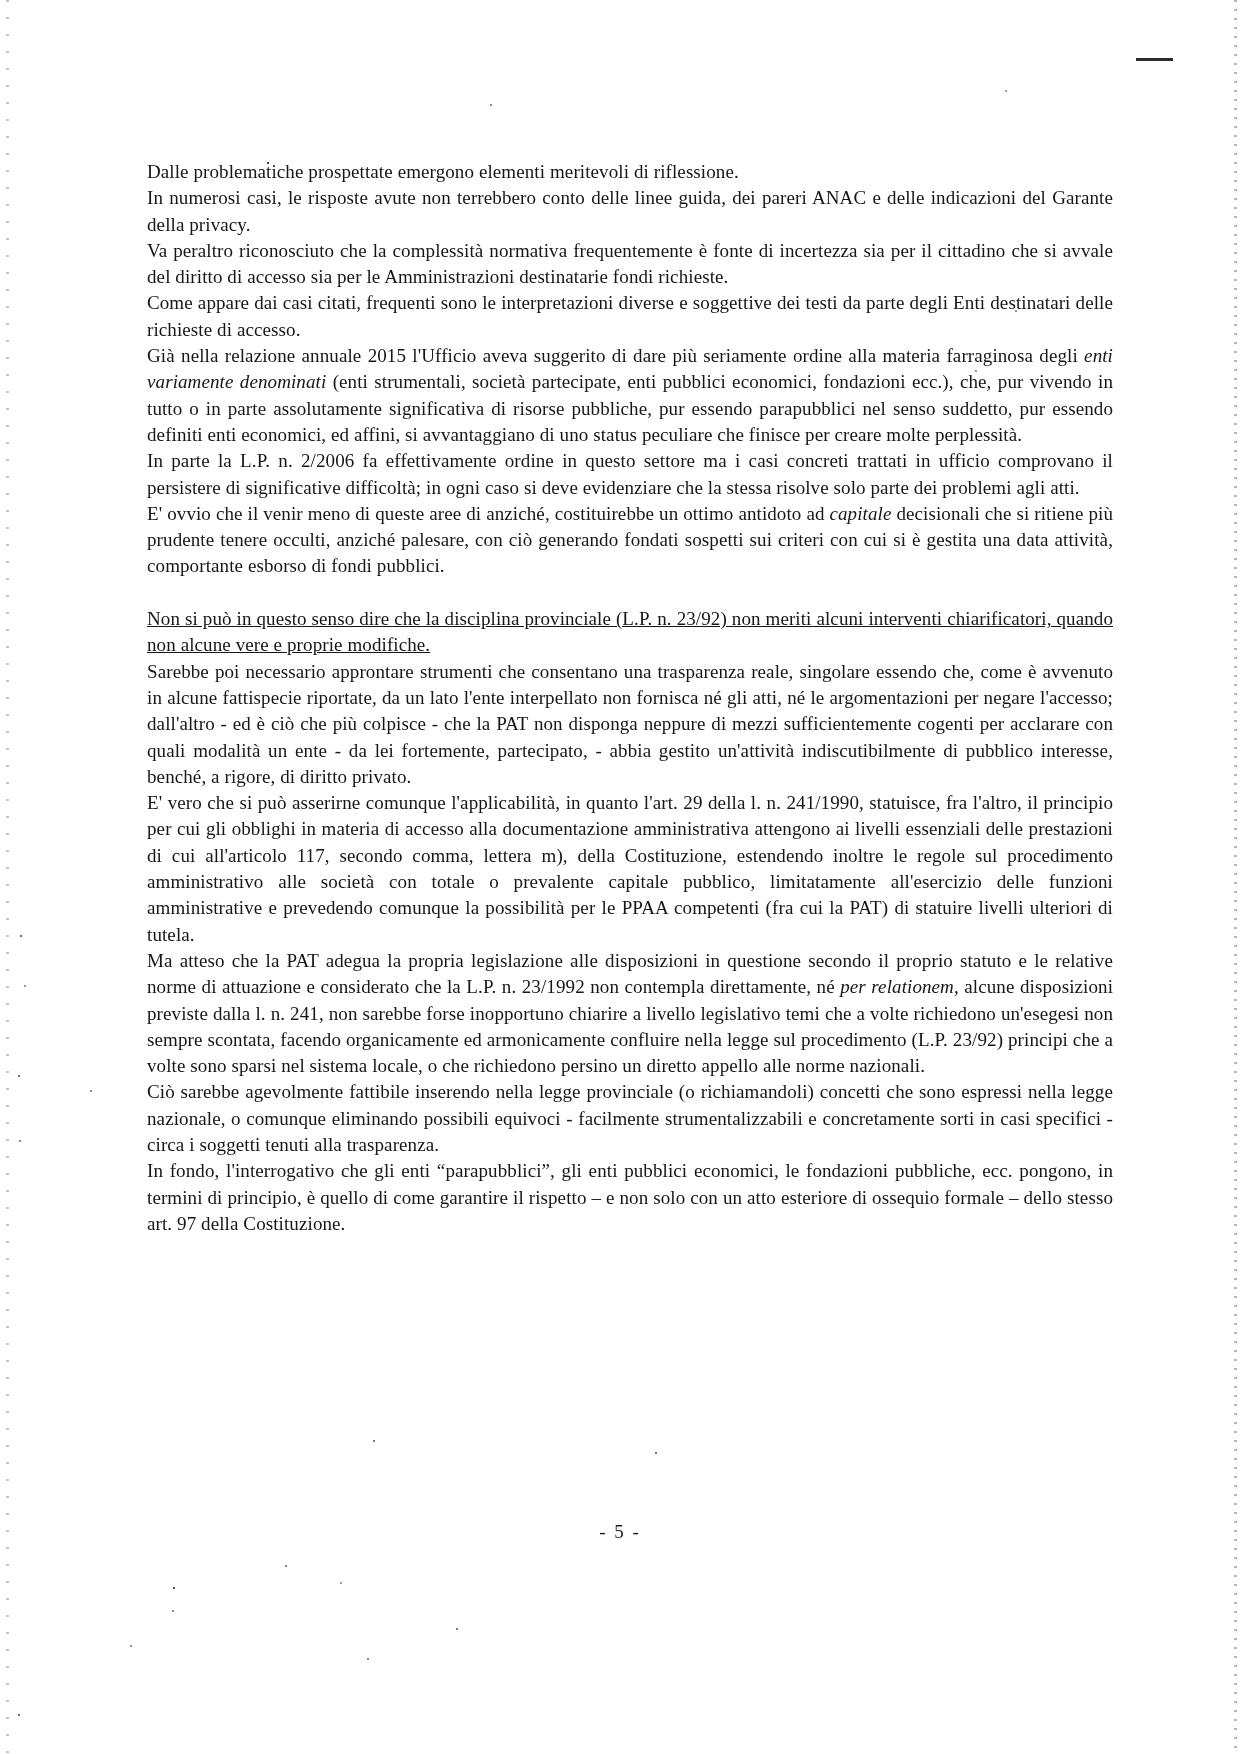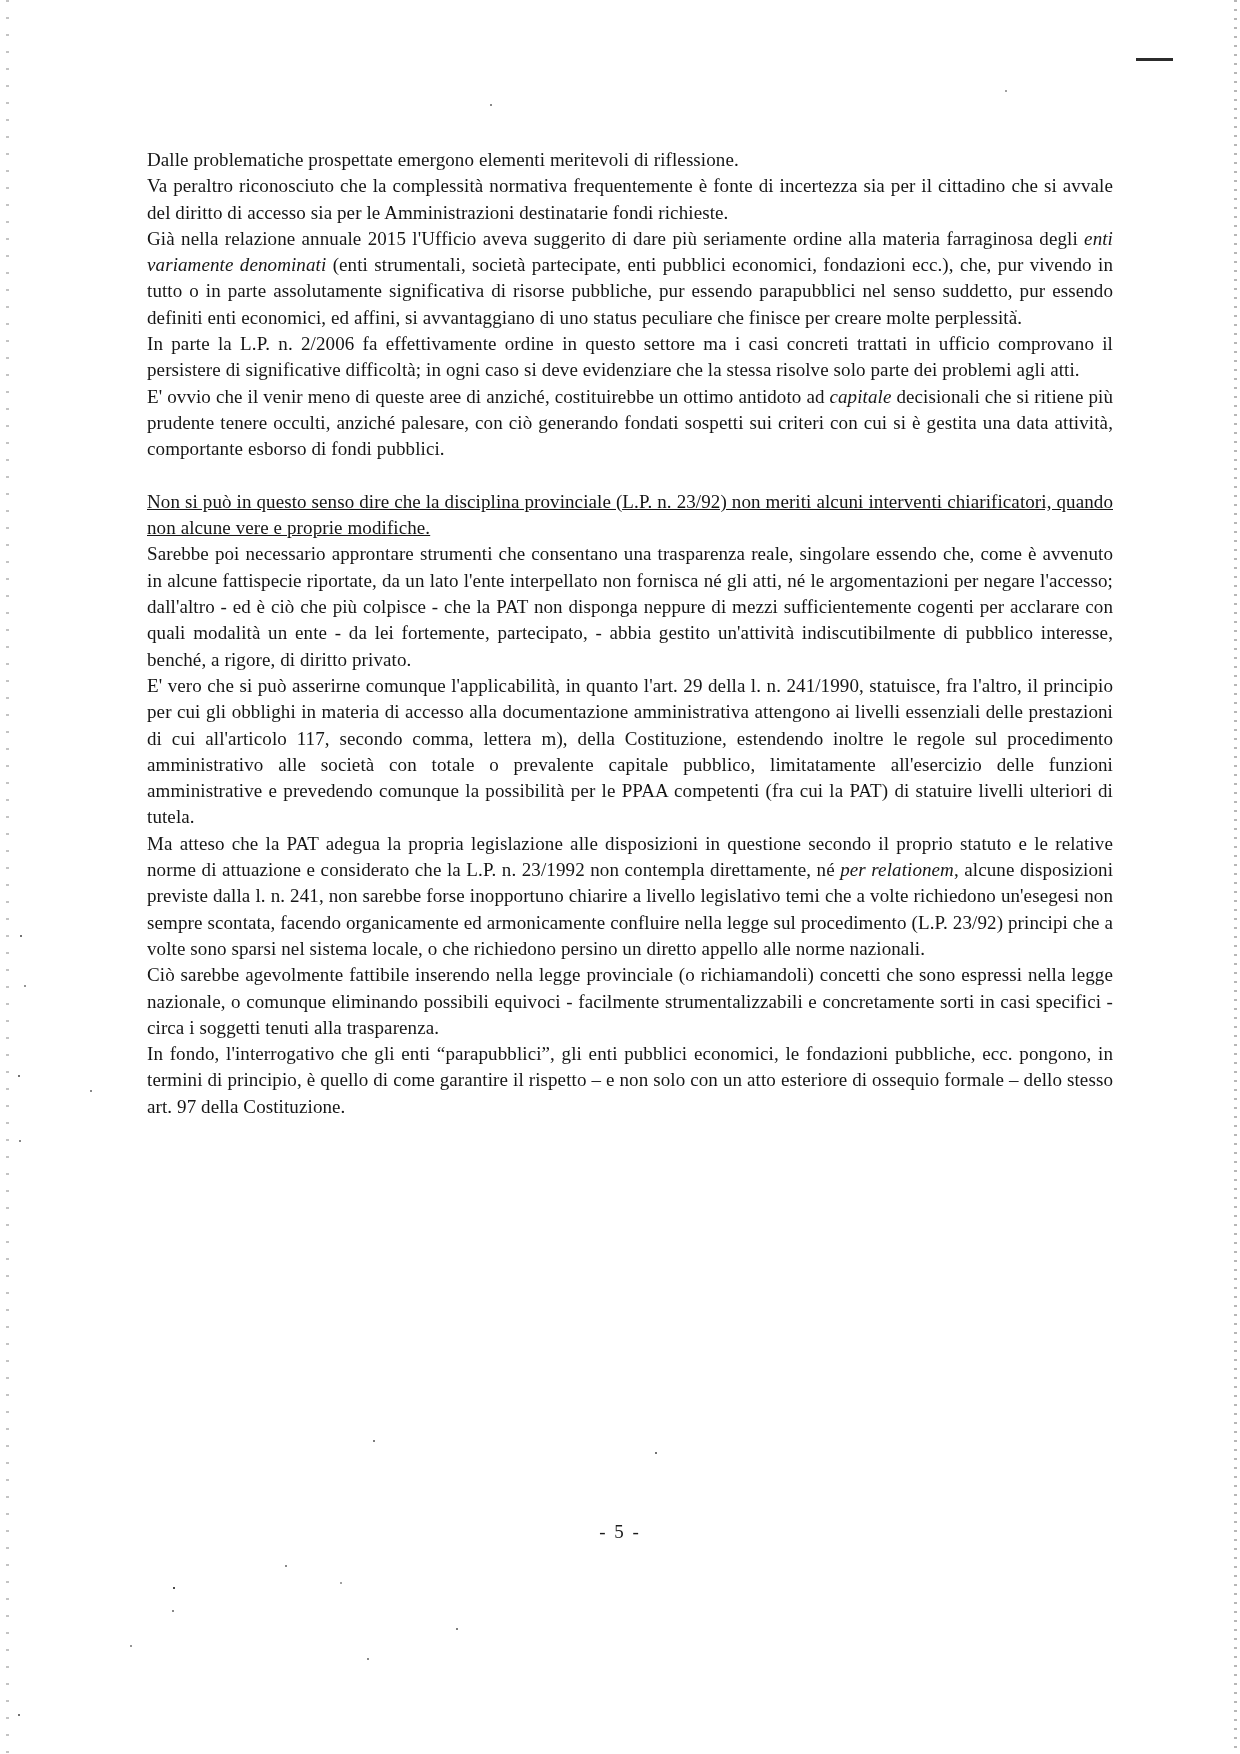--- a/index.html
+++ b/index.html
@@ -16,21 +16,21 @@
   }
   .page {
     position: absolute;
     inset: 0;
     background: #ffffff;
   }
   
   .text-block {
     position: absolute;
     left: 147px;
-    top: 147px;
+    top: 159px;
     width: 966px;
     font-size: 19px;
     line-height: 26.3px;
     color: #161616;
     text-align: justify;
     letter-spacing: 0.1px;
   }
   .text-block p.para {
     margin: 0;
     padding: 0;
@@ -119,21 +119,23 @@
 
 <div class="page">
 
   <div class="edge-noise left"></div>
   <div class="edge-noise right"></div>
   <div class="speck"></div>
   <div class="dash-mark"></div>
 
   <div class="text-block">
       <p class="para"><span>Dalle problematiche prospettate emergono elementi meritevoli di riflessione.</span></p>
+      <p class="para"><span>In numerosi casi, le risposte avute non terrebbero conto delle linee guida, dei pareri ANAC e delle indicazioni del Garante della privacy.</span></p>
       <p class="para"><span>Va peraltro riconosciuto che la complessità normativa frequentemente è fonte di incertezza sia per il cittadino che si avvale del diritto di accesso sia per le Amministrazioni destinatarie fondi richieste.</span></p>
+      <p class="para"><span>Come appare dai casi citati, frequenti sono le interpretazioni diverse e soggettive dei testi da parte degli Enti destinatari delle richieste di accesso.</span></p>
       <p class="para"><span>Già nella relazione annuale 2015 l'Ufficio aveva suggerito di dare più seriamente ordine alla materia farraginosa degli </span><em>enti variamente denominati</em><span> (enti strumentali, società partecipate, enti pubblici economici, fondazioni ecc.), che, pur vivendo in tutto o in parte assolutamente significativa di risorse pubbliche, pur essendo parapubblici nel senso suddetto, pur essendo definiti enti economici, ed affini, si avvantaggiano di uno status peculiare che finisce per creare molte perplessità.</span></p>
       <p class="para"><span>In parte la L.P. n. 2/2006 fa effettivamente ordine in questo settore ma i casi concreti trattati in ufficio comprovano il persistere di significative difficoltà; in ogni caso si deve evidenziare che la stessa risolve solo parte dei problemi agli atti.</span></p>
       <p class="para"><span>E' ovvio che il venir meno di queste aree di anziché, costituirebbe un ottimo antidoto ad </span><em>capitale</em><span> decisionali che si ritiene più prudente tenere occulti, anziché palesare, con ciò generando fondati sospetti sui criteri con cui si è gestita una data attività, comportante esborso di fondi pubblici.</span></p>
       <p class="para gap-before"><span>Non si può in questo senso dire che la disciplina provinciale (L.P. n. 23/92) non meriti alcuni interventi chiarificatori, quando non alcune vere e proprie modifiche.</span></p>
       <p class="para"><span>Sarebbe poi necessario approntare strumenti che consentano una trasparenza reale, singolare essendo che, come è avvenuto in alcune fattispecie riportate, da un lato l'ente interpellato non fornisca né gli atti, né le argomentazioni per negare l'accesso; dall'altro - ed è ciò che più colpisce - che la PAT non disponga neppure di mezzi sufficientemente cogenti per acclarare con quali modalità un ente - da lei fortemente, partecipato, - abbia gestito un'attività indiscutibilmente di pubblico interesse, benché, a rigore, di diritto privato.</span></p>
       <p class="para"><span>E' vero che si può asserirne comunque l'applicabilità, in quanto l'art. 29 della l. n. 241/1990, statuisce, fra l'altro, il principio per cui gli obblighi in materia di accesso alla documentazione amministrativa attengono ai livelli essenziali delle prestazioni di cui all'articolo 117, secondo comma, lettera m), della Costituzione, estendendo inoltre le regole sul procedimento amministrativo alle società con totale o prevalente capitale pubblico, limitatamente all'esercizio delle funzioni amministrative e prevedendo comunque la possibilità per le PPAA competenti (fra cui la PAT) di statuire livelli ulteriori di tutela.</span></p>
       <p class="para"><span>Ma atteso che la PAT adegua la propria legislazione alle disposizioni in questione secondo il proprio statuto e le relative norme di attuazione e considerato che la L.P. n. 23/1992 non contempla direttamente, né </span><em>per relationem</em><span>, alcune disposizioni previste dalla l. n. 241, non sarebbe forse inopportuno chiarire a livello legislativo temi che a volte richiedono un'esegesi non sempre scontata, facendo organicamente ed armonicamente confluire nella legge sul procedimento (L.P. 23/92) principi che a volte sono sparsi nel sistema locale, o che richiedono persino un diretto appello alle norme nazionali.</span></p>
       <p class="para"><span>Ciò sarebbe agevolmente fattibile inserendo nella legge provinciale (o richiamandoli) concetti che sono espressi nella legge nazionale, o comunque eliminando possibili equivoci - facilmente strumentalizzabili e concretamente sorti in casi specifici - circa i soggetti tenuti alla trasparenza.</span></p>
       <p class="para"><span>In fondo, l'interrogativo che gli enti “parapubblici”, gli enti pubblici economici, le fondazioni pubbliche, ecc. pongono, in termini di principio, è quello di come garantire il rispetto – e non solo con un atto esteriore di ossequio formale – dello stesso art. 97 della Costituzione.</span></p>
     </div>

